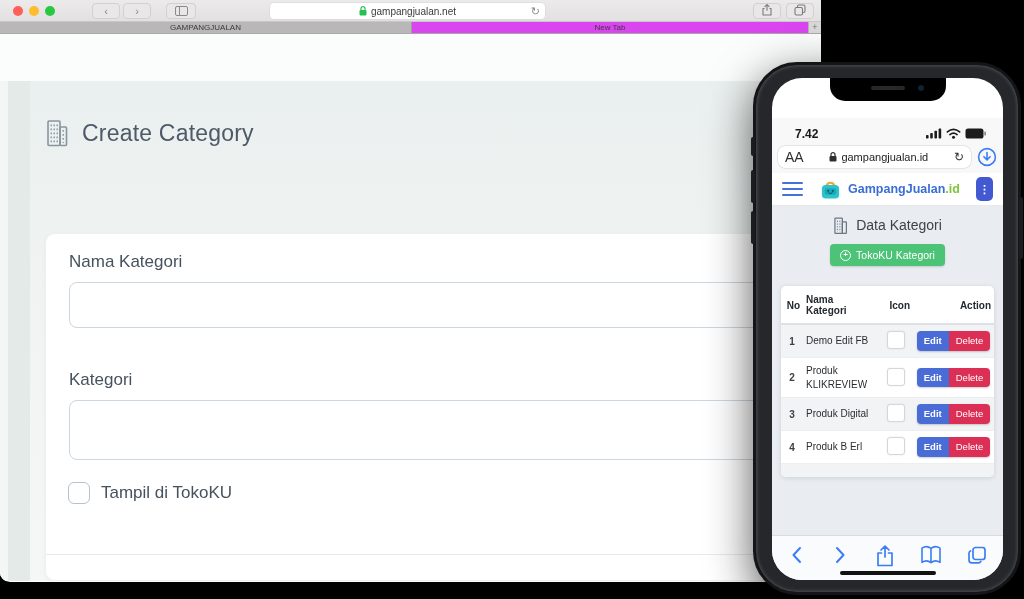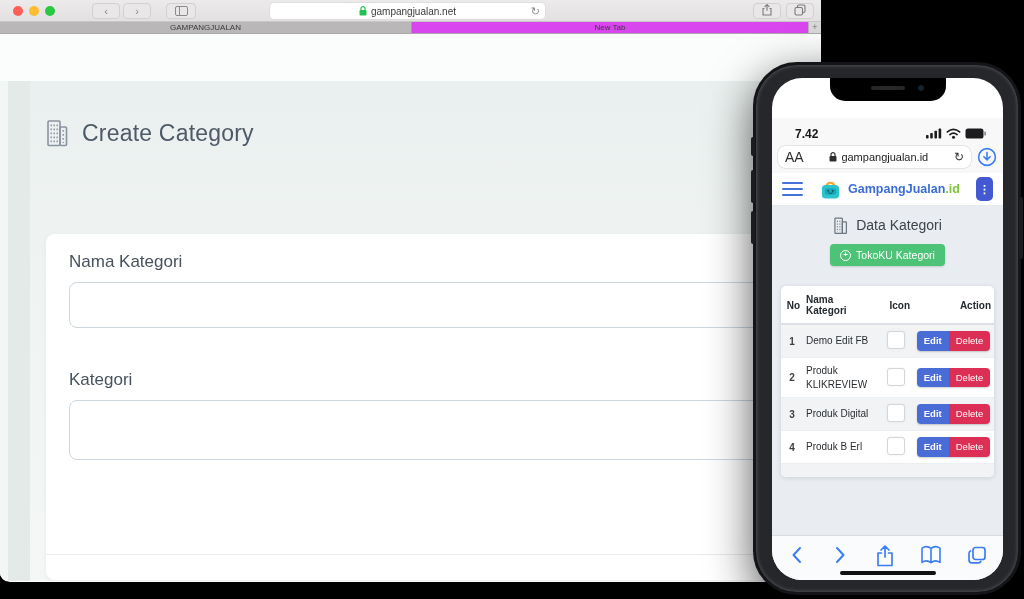--- a/index.html
+++ b/index.html
@@ -210,20 +210,24 @@
           <line x1="18.2" y1="11" x2="18.2" y2="24" stroke="#8a94a0" stroke-width="1.4" stroke-dasharray="1.8 2.2"></line>
         </svg>
         <span class="ttl">Create Category</span>
       </div>
 
       <div class="form-card">
         <div class="f-label lbl-1">Nama Kategori</div>
         <div class="f-input inp-1"></div>
         <div class="f-label lbl-2">Kategori</div>
         <div class="f-input inp-2"></div>
+        <div class="chk-row">
+          <div class="chk-box"></div>
+          <span class="lbl">Tampil di TokoKU</span>
+        </div>
         <div class="card-divider"></div>
       </div>
 
       <div class="scroll-track">
         <div class="scroll-handle"></div>
       </div>
     </div>
   </div>
 
   <div class="phone">

